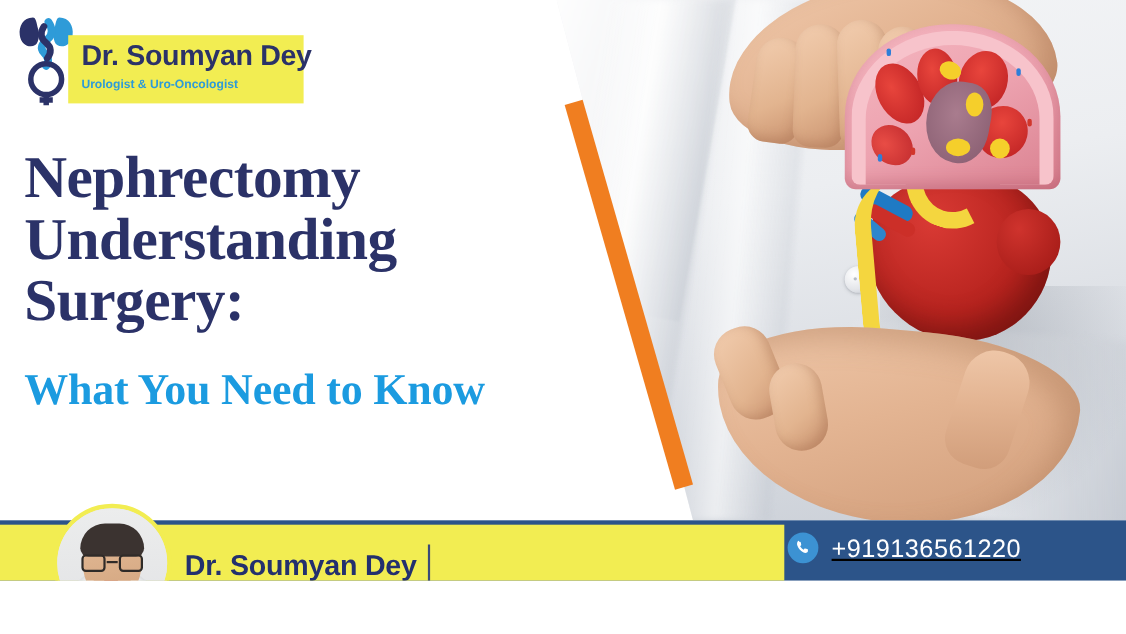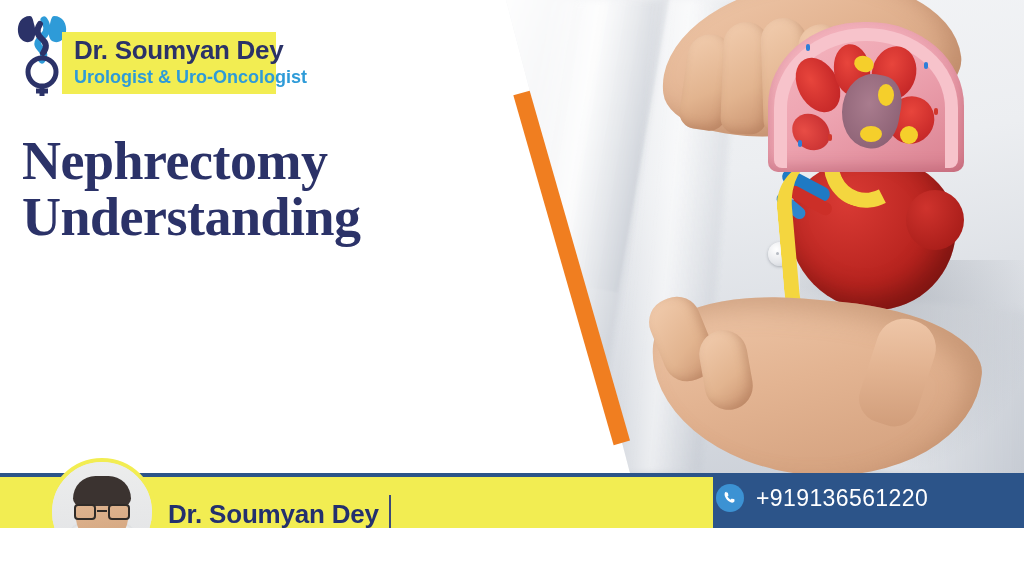--- a/index.html
+++ b/index.html
@@ -250,21 +250,21 @@
     font-size: 26px;
     font-weight: bold;
     color: #2b3268;
     letter-spacing: -.3px;
     line-height: 32px;
     white-space: nowrap;
   }
   .logo-sub {
     position: absolute;
     left: 12px; top: 34px;
-    font-size: 18px;
+    font-size: 11px;
     font-weight: bold;
     color: #2e9bd8;
     line-height: 22px;
     white-space: nowrap;
   }
 
   
   .headline {
     position: absolute;
     left: 22px; top: 133px;
@@ -406,20 +406,21 @@
     font-size: 19px;
     color: #2c4f86;
     letter-spacing: .2px;
     white-space: nowrap;
   }
 
   .contact {
     position: absolute;
     left: 716px; top: 6px;
     width: 300px;
+    text-decoration: underline;
   }
   .contact-row {
     position: relative;
     height: 38px;
     margin-bottom: 4px;
     display: flex;
     align-items: center;
   }
   .contact-icon {
     width: 28px; height: 28px;
@@ -510,21 +511,23 @@
     </div>
     <div class="logo-text-badge">
       <div class="logo-name">Dr. Soumyan Dey</div>
       <div class="logo-sub">Urologist &amp; Uro-Oncologist</div>
     </div>
   </div>
 
   <div class="headline">
     <div class="headline-line">Nephrectomy</div>
     <div class="headline-line">Understanding</div>
+    <div class="headline-line">Surgery:</div>
   </div>
+  <div class="subheadline">What You Need to Know</div>
 
   <div class="bottom-bar">
     <div class="ribbon"></div>
 
     <div class="avatar">
       <div class="av-bg"></div>
       <div class="av-coat"></div>
       <div class="av-collar-l"></div>
       <div class="av-collar-r"></div>
       <div class="av-tie"></div>

